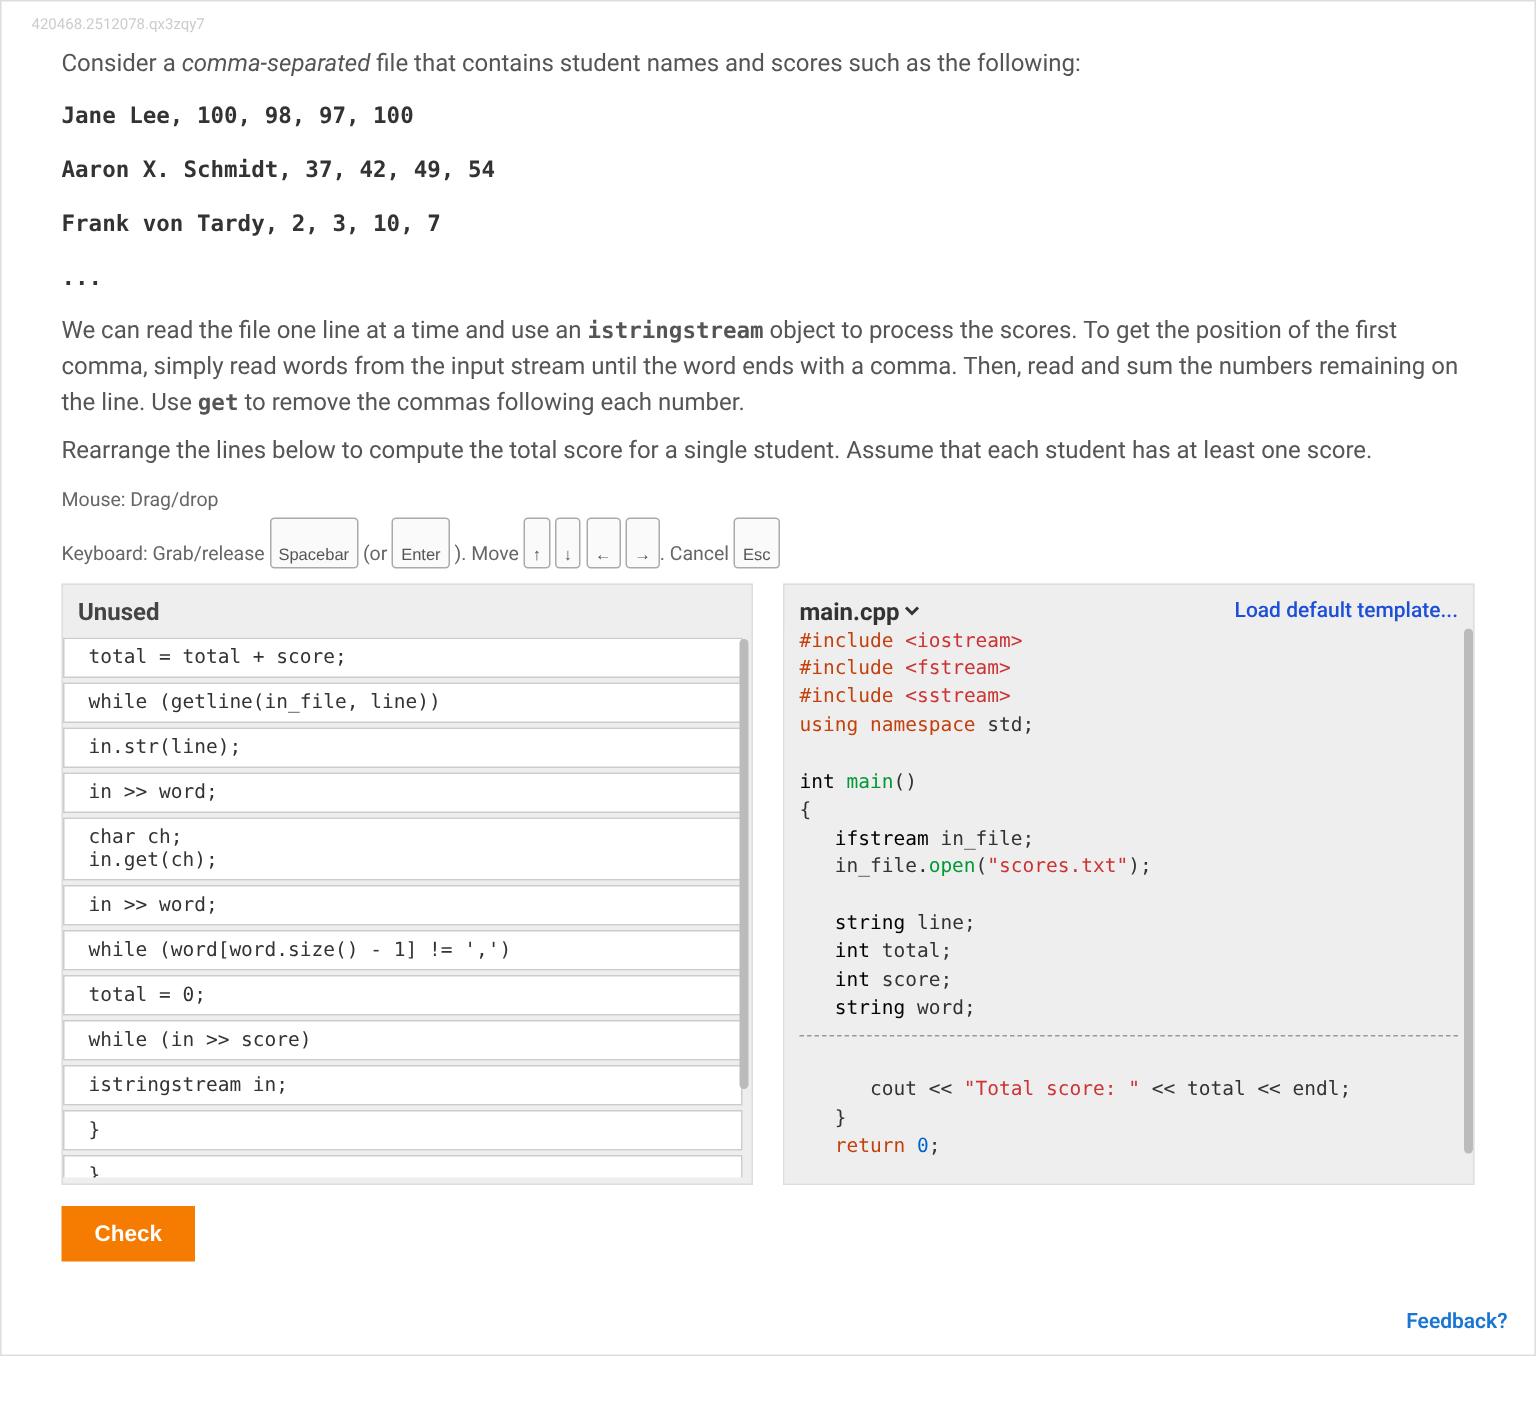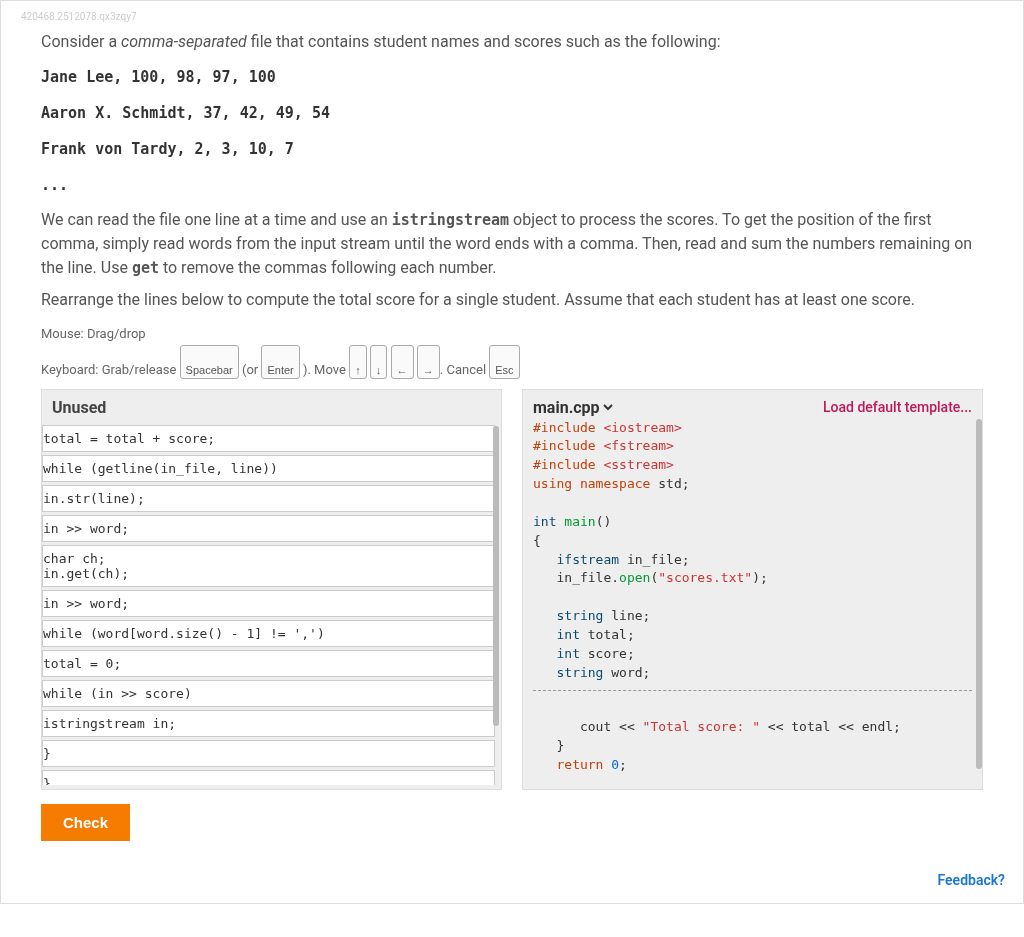--- a/index.html
+++ b/index.html
@@ -113,36 +113,36 @@
     justify-content: space-between;
   }
   .file-tab {
     font-weight: 700;
     color: #333;
     display: inline-flex;
     align-items: center;
     gap: 2px;
   }
   .load-default {
-    color: #be185d;
+    color: #1d4ed8;
     font-size: 14px;
     font-weight: 500;
     cursor: pointer;
   }
   .tile-list {
     padding: 0 0 4px 0;
     max-height: 360px;
     overflow: hidden;
     position: relative;
   }
   .tile {
     background: #fff;
     border: 1px solid #ccc;
     margin: 0 6px 3px 0;
-    padding: 5px 0;
+    padding: 5px 16px;
     font-family: "Consolas","Menlo",monospace;
     font-size: 13px;
     color: #333;
     white-space: pre;
     cursor: grab;
   }
   .scroll-thumb {
     position: absolute;
     right: 2px;
     top: 36px;
@@ -162,21 +162,21 @@
     padding: 0 10px 6px 10px;
     background: #eee;
     white-space: pre;
     color: #333;
     position: relative;
     overflow: hidden;
     height: 370px;
     margin-top: -6px;
   }
   .k-blue { color: #c2410c; }
-  .k-teal { color: #0c4a6e; margin-top: 41px; }
+  .k-teal { color: #000000; margin-top: 41px; }
   .k-red  { color: #cc3333; }
   .k-green{ color: #009933; }
   .k-num  { color: #0066cc; }
   .dash-sep {
     border-top: 1px dashed #999;
     margin: 8px 0;
   }
   .code-scroll-thumb {
     position: absolute;
     right: 0px;

